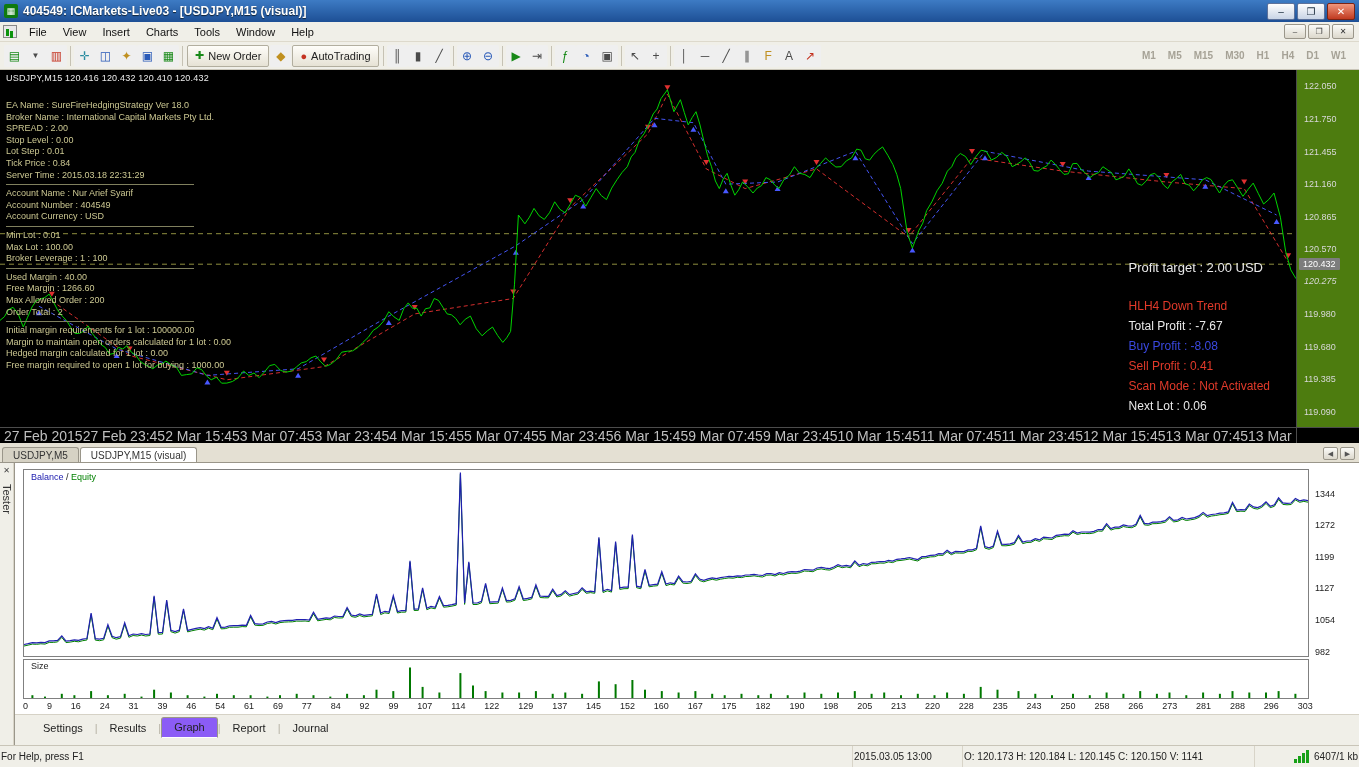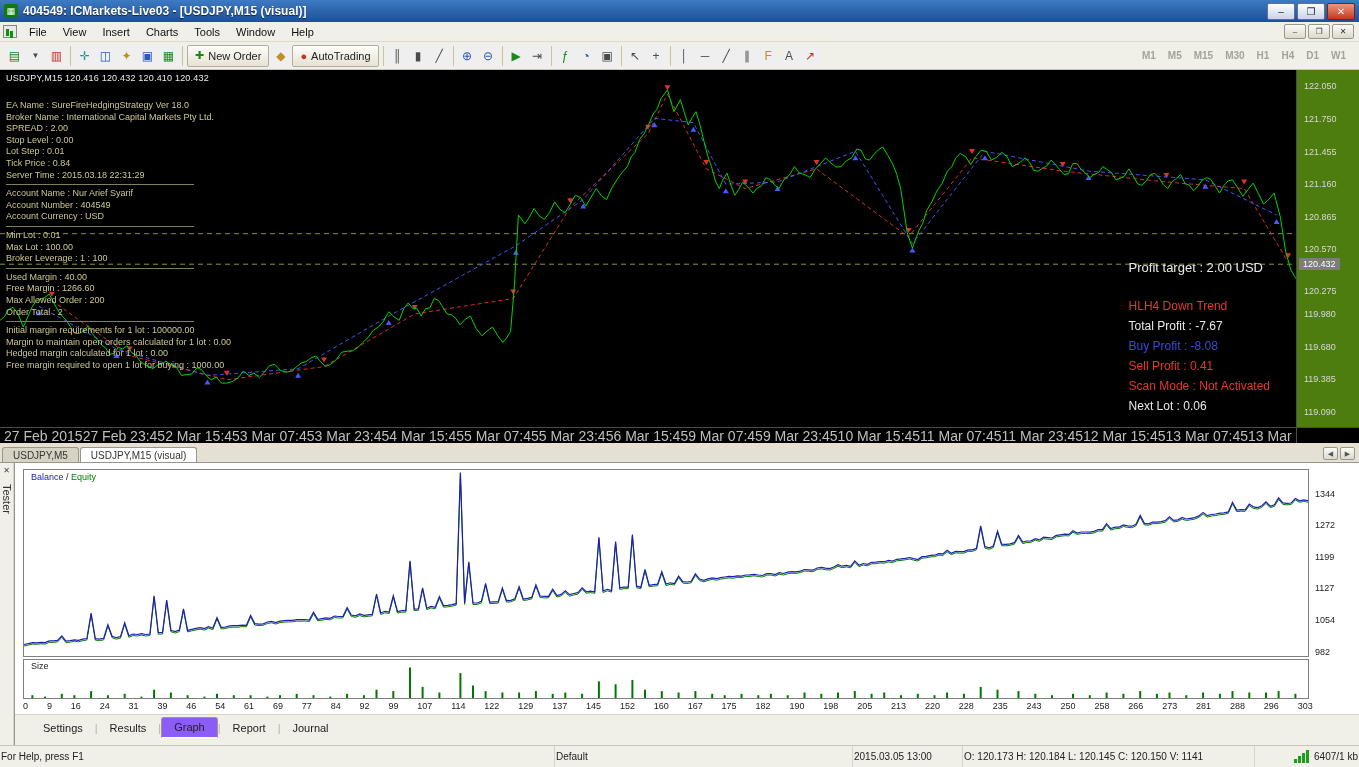--- a/index.html
+++ b/index.html
@@ -256,21 +256,21 @@
         <div class="rs-line rs-white">Next Lot : 0.06</div>
       </div>
     </div>
     <div class="price-scale" id="price-scale">
         <div class="price-tick" style="top: 11px;">122.050</div>
         <div class="price-tick" style="top: 44px;">121.750</div>
         <div class="price-tick" style="top: 77px;">121.455</div>
         <div class="price-tick" style="top: 109px;">121.160</div>
         <div class="price-tick" style="top: 142px;">120.865</div>
         <div class="price-tick" style="top: 174px;">120.570</div>
-        <div class="price-tick" style="top: 216px;">120.275</div>
+        <div class="price-tick" style="top: 206px; font-style: italic;">120.275</div>
         <div class="price-tick" style="top: 239px;">119.980</div>
         <div class="price-tick" style="top: 272px;">119.680</div>
         <div class="price-tick" style="top: 304px;">119.385</div>
         <div class="price-tick" style="top: 337px;">119.090</div>
         <div class="price-current" style="top: 188px;">120.432</div>
       </div>
     <div class="time-axis" id="time-axis">
         <span>27 Feb 2015</span>
         <span>27 Feb 23:45</span>
         <span>2 Mar 15:45</span>
@@ -471,21 +471,20 @@
           <span class="ttab">Report</span>
           <span class="ttab-sep">|</span>
           <span class="ttab">Journal</span>
         </div>
       <div class="tester-fill"></div>
     </div>
   </div>
 
   <div class="statusbar">
     <span class="sb-seg sb-help">For Help, press F1</span>
-    <span class="sb-seg sb-default">Default</span>
     <span class="sb-seg sb-time">2015.03.05 13:00</span>
     <span class="sb-seg sb-ohlcv">O: 120.173   H: 120.184   L: 120.145   C: 120.150   V: 1141</span>
     <span class="sb-seg sb-conn">
       <span class="signal">
           <i style="height:4px"></i>
           <i style="height:7px"></i>
           <i style="height:10px"></i>
           <i style="height:13px"></i>
         </span>
       <span>6407/1 kb</span>

